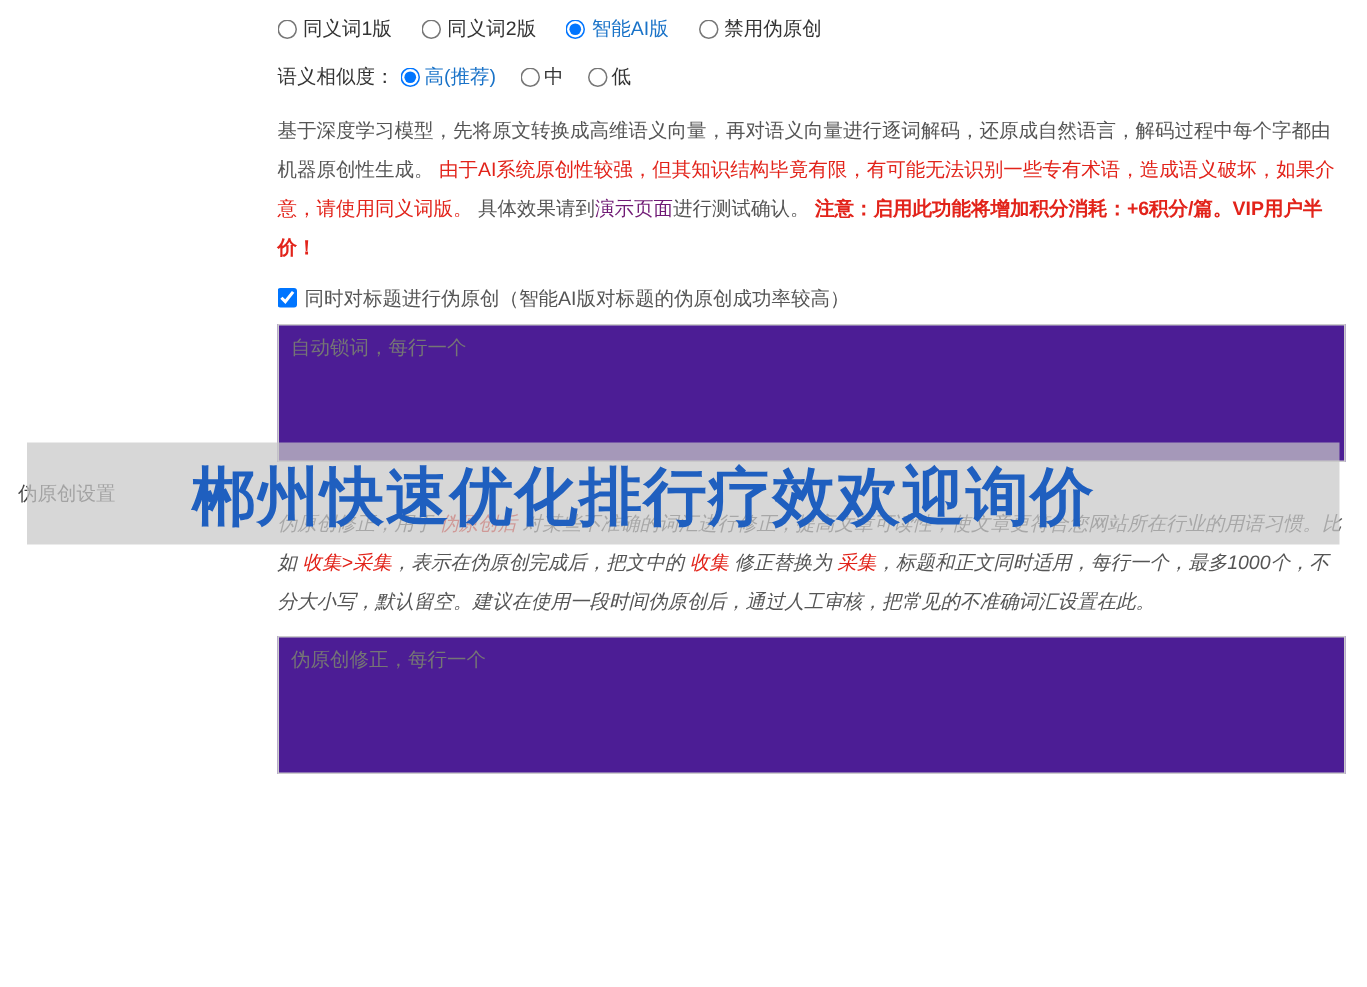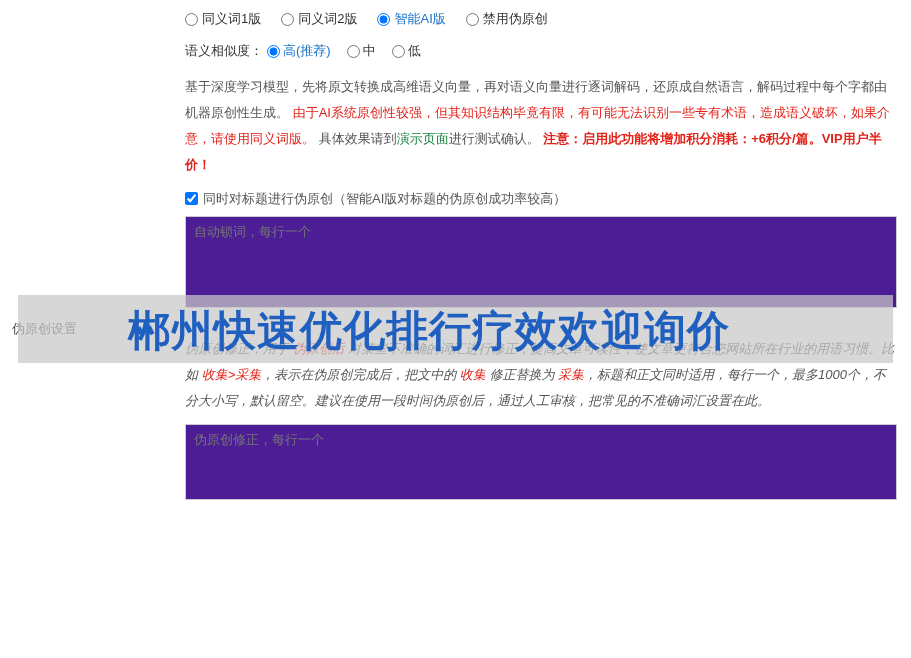--- a/index.html
+++ b/index.html
@@ -79,21 +79,21 @@
     width: 710px;
   }
   .red {
     color: #e2231a;
   }
   .redbold {
     color: #e2231a;
     font-weight: bold;
   }
   .link {
-    color: #15803d;
+    color: #701a75;
     text-decoration: none;
     text-align: right;
   }
   
   .check-row {
     display: flex;
     align-items: flex-start;
     margin-top: 12px;
     font-size: 13px;
     color: #555;
@@ -124,21 +124,21 @@
     outline: none;
     display: block;
   }
   #lock-textarea {
     width: 712px;
     height: 92px;
     margin-top: 8px;
   }
   #fix-textarea {
     width: 712px;
-    height: 76px;
+    height: 92px;
     margin-top: 10px;
   }
   .fix-desc {
     margin-top: 28px;
     line-height: 26px;
     font-size: 13px;
     color: #555;
     width: 712px;
     font-style: italic;
   }

